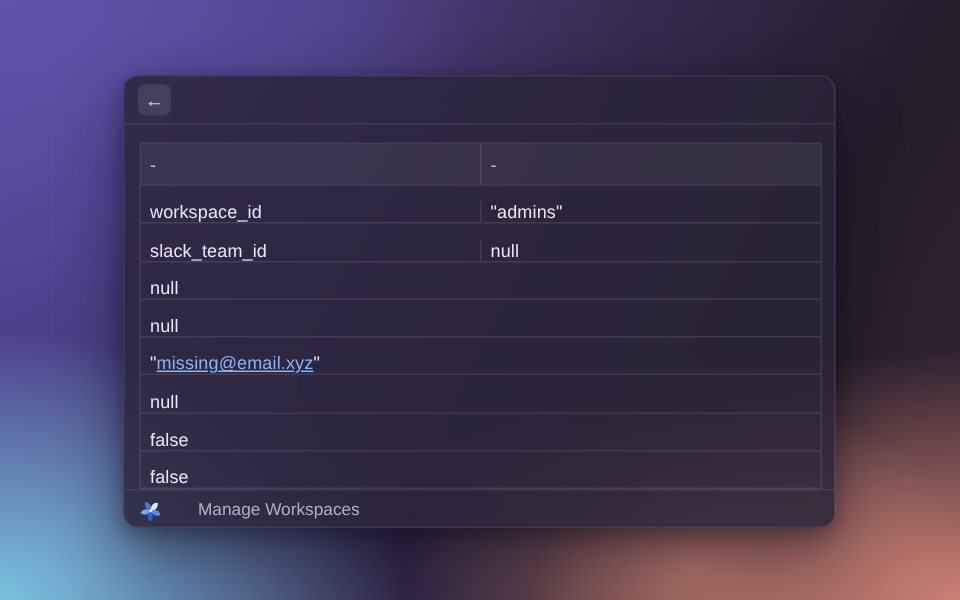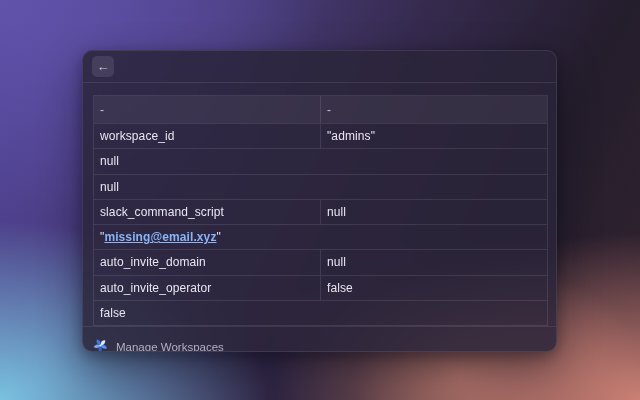--- a/index.html
+++ b/index.html
@@ -66,45 +66,45 @@
     flex: 0 0 27px;
     display: flex;
     background: rgba(255, 255, 255, 0.055);
     color: #c9c6d5;
   }
   .trow {
     flex: 1 1 0;
     display: flex;
     border-top: 1px solid rgba(255, 255, 255, 0.10);
     color: #e9e7f1;
+    align-items: flex-end;
   }
   .cell {
     display: flex;
     align-items: center;
     padding: 0 6px;
     white-space: nowrap;
     overflow: hidden;
     letter-spacing: 0.1px;
   }
   .cell.key {
     width: 227px;
     flex: 0 0 227px;
     border-right: 1px solid rgba(255, 255, 255, 0.10);
   }
   .cell.val { flex: 1 1 auto; }
   .val-link {
     text-decoration: underline;
     cursor: pointer;
-    font-weight: bold;
   }
   .footer {
     flex: 0 0 27px;
     display: flex;
-    align-items: flex-end;
-    gap: 8px;
+    align-items: center;
+    gap: 24px;
     padding: 0 10px;
     border-top: 1px solid rgba(255, 255, 255, 0.085);
     color: #b3b0bf;
     font-size: 11.5px;
   }
   .pinwheel { width: 15px; height: 15px; flex: 0 0 15px; }
 </style>
 </head>
 <body>
 
@@ -121,37 +121,35 @@
   <div class="table-area">
     <div class="table">
       <div class="thead">
         <div class="cell key">-</div>
         <div class="cell val">-</div>
       </div>
       <div id="table-body" style="display:contents"><div class="trow">
             <div class="cell key">workspace_id</div>
             <div class="cell val">"admins"</div>
           </div><div class="trow">
+            <div class="cell key">slack_team_id</div>
             <div class="cell val">null</div>
           </div><div class="trow">
             <div class="cell val">null</div>
           </div><div class="trow">
-            <div class="cell key">slack_command_script</div>
             <div class="cell val">null</div>
           </div><div class="trow">
             <div class="cell val">
               <span>"</span>
               <a class="val-link" style="color: rgb(138, 180, 248);">missing@email.xyz</a>
               <span>"</span>
             </div>
           </div><div class="trow">
-            <div class="cell key">auto_invite_domain</div>
             <div class="cell val">null</div>
           </div><div class="trow">
-            <div class="cell key">auto_invite_operator</div>
             <div class="cell val">false</div>
           </div><div class="trow">
             <div class="cell val">false</div>
           </div></div>
     </div>
   </div>
 
   <div class="footer">
     <svg class="pinwheel" viewBox="0 0 16 16">
       <g>

